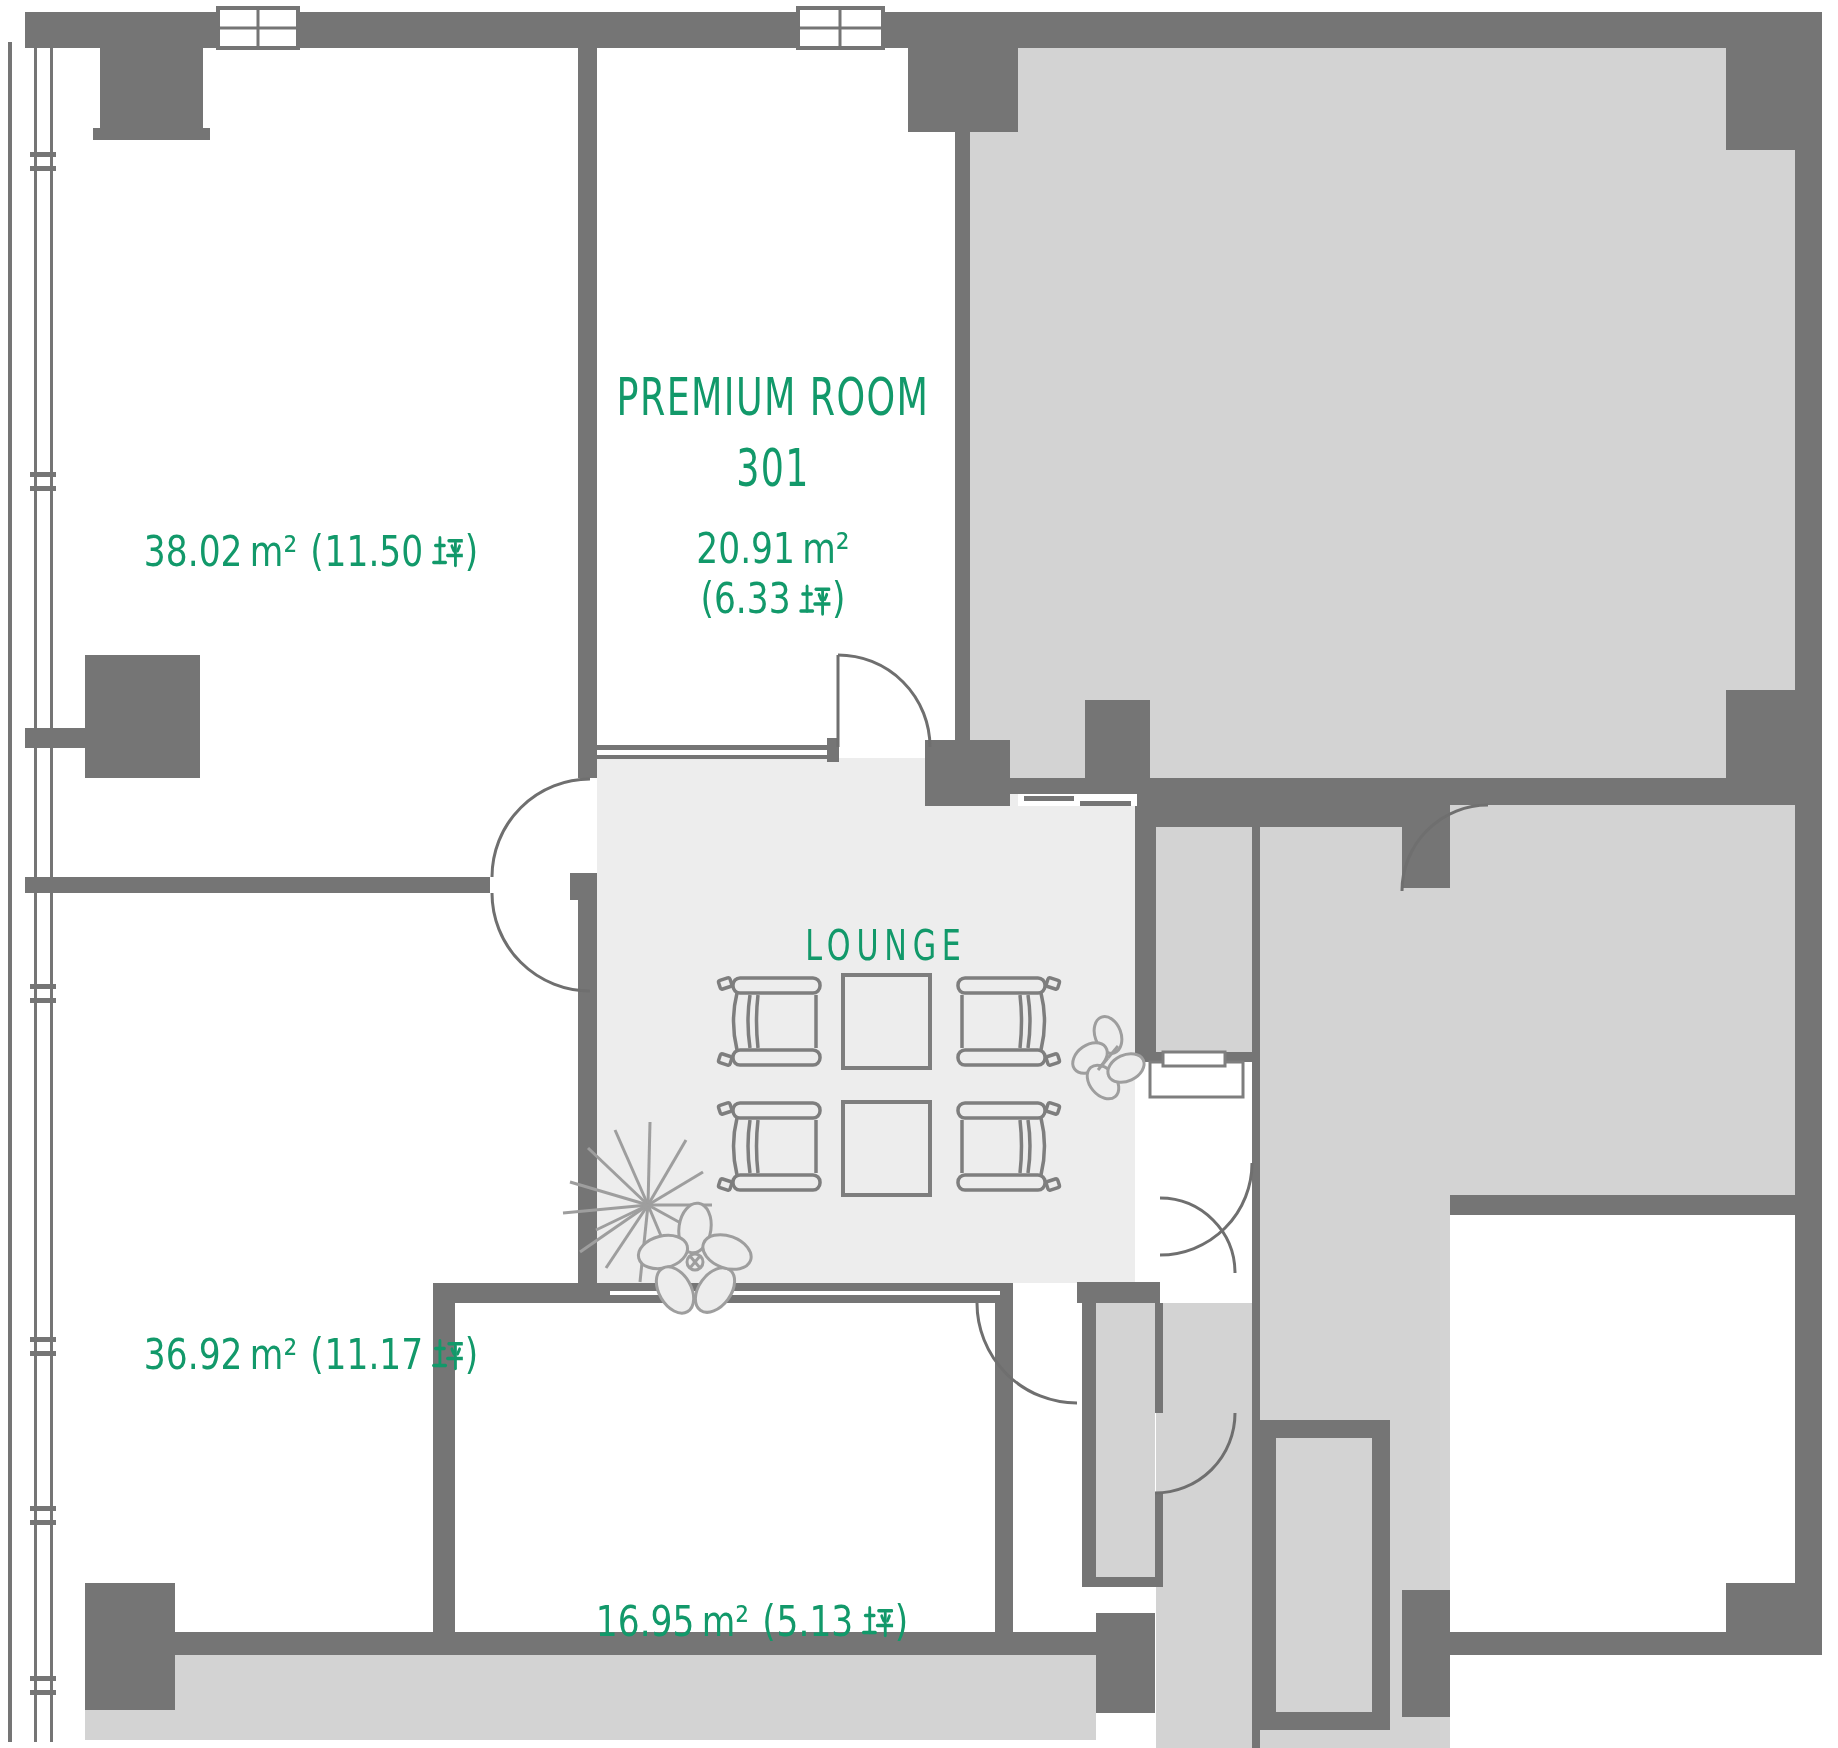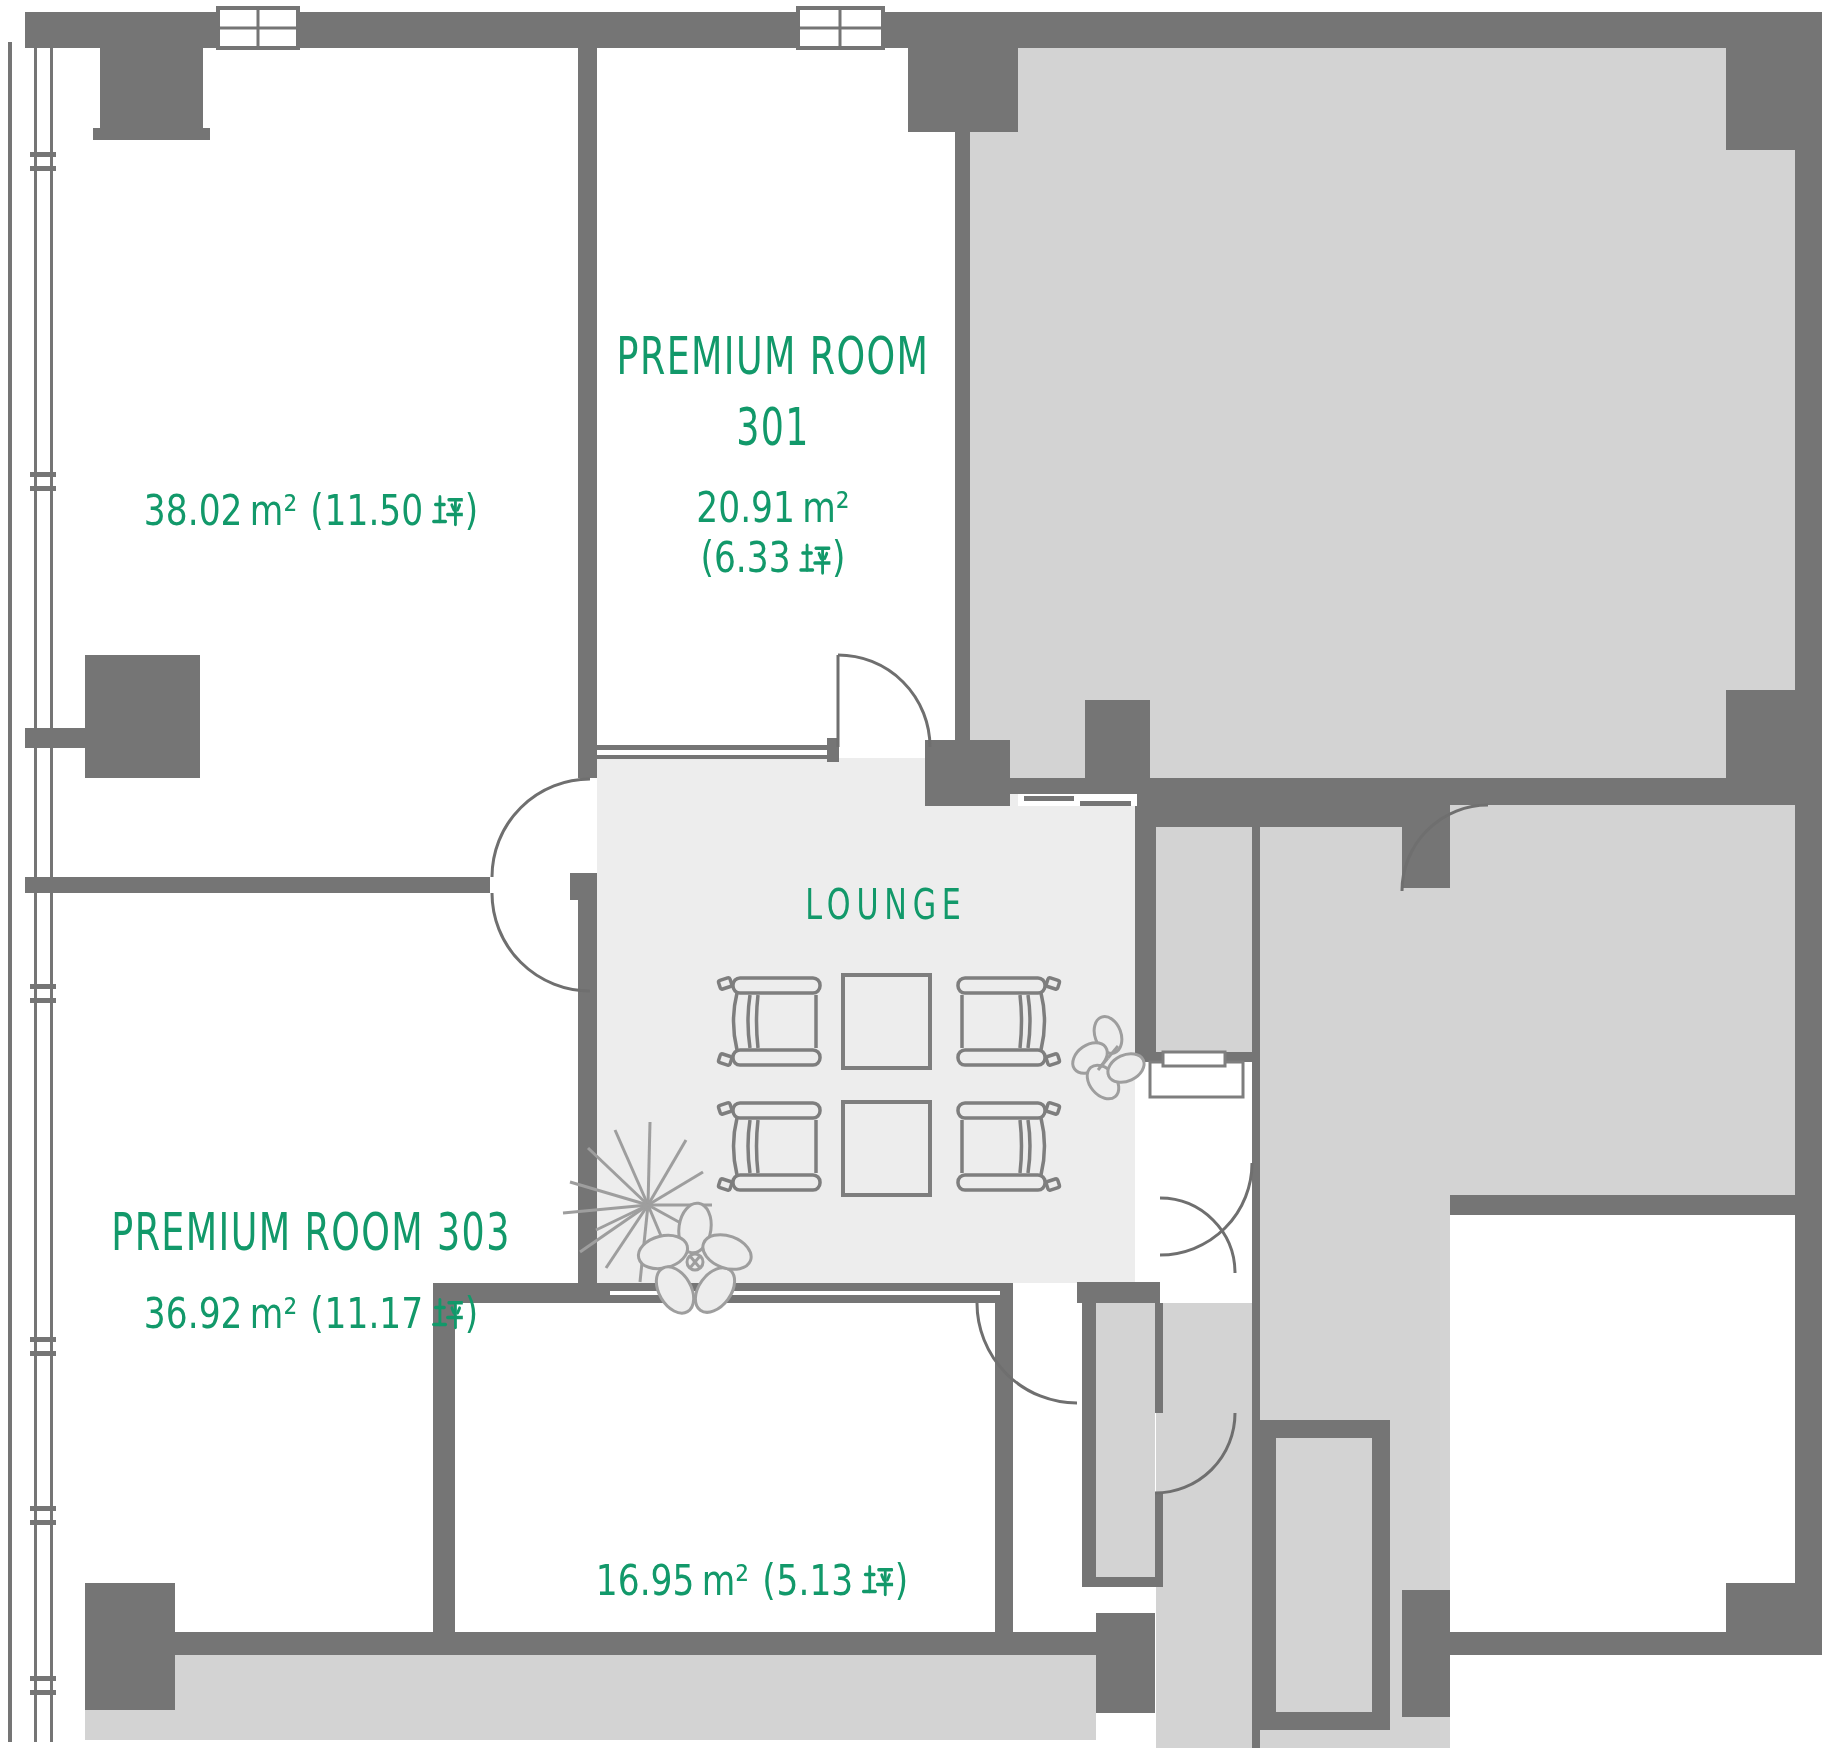--- a/index.html
+++ b/index.html
@@ -1,20 +1,20 @@
 <!DOCTYPE html>
 <html><head>
 <meta charset="utf-8">
 <style>
   html,body{margin:0;padding:0;background:#fff;}
   .stage{position:relative;width:1838px;height:1748px;background:#ffffff;overflow:hidden;
          font-family:"DejaVu Sans", sans-serif;}
   .stage svg.plan{position:absolute;left:0;top:0;}
   .labels{position:absolute;left:0;top:0;width:100%;height:100%;}
-  .label{position:absolute;transform:translate(-50%,-50%);white-space:nowrap;text-align:center;color:#12996a;}
+  .label{position:absolute;transform:translate(-50%,-50%);white-space:nowrap;text-align:center;color:#12996a;margin-top:41px;}
   .room-name{font-size:52px;font-weight:400;letter-spacing:2px;transform:scaleX(0.70);transform-origin:center;}
   .room-name.two-line{line-height:71px;}
   .room-area{font-size:42px;font-weight:400;transform:scaleX(0.82);transform-origin:center;display:flex;align-items:center;justify-content:center;}
   .room-area.stacked{display:block;line-height:50px;}
   .room-area .line{display:flex;align-items:center;justify-content:center;}
   .room-area .unit{margin-left:9px;}
   .room-area .open{margin-left:16px;margin-right:1px;}
   .room-area .tsubo{width:0.92em;height:0.92em;margin-left:10px;margin-right:2px;color:#12996a;vertical-align:-0.08em;}
   .lounge-name{font-size:42px;letter-spacing:8px;transform:scaleX(0.72);transform-origin:center;}
 </style>
@@ -250,23 +250,20 @@
             </svg>
             <span>)</span>
       </div>
     </div>
   </div>
 
   <div class="label" style="left:886px;top:904px">
     <div class="lounge-name">LOUNGE</div>
   </div>
 
-  <div class="label" style="left:311px;top:1232px">
-    <div class="room-name">PREMIUM ROOM 303</div>
-  </div>
   <div class="label" style="left:311px;top:1313px">
     <div class="room-area">
       <span>36.92</span>
           <span class="unit">m²</span>
           <span class="open">(</span>
           <span>11.17</span>
           <svg class="tsubo">
             <use href="#tsubo"></use>
           </svg>
           <span>)</span>

